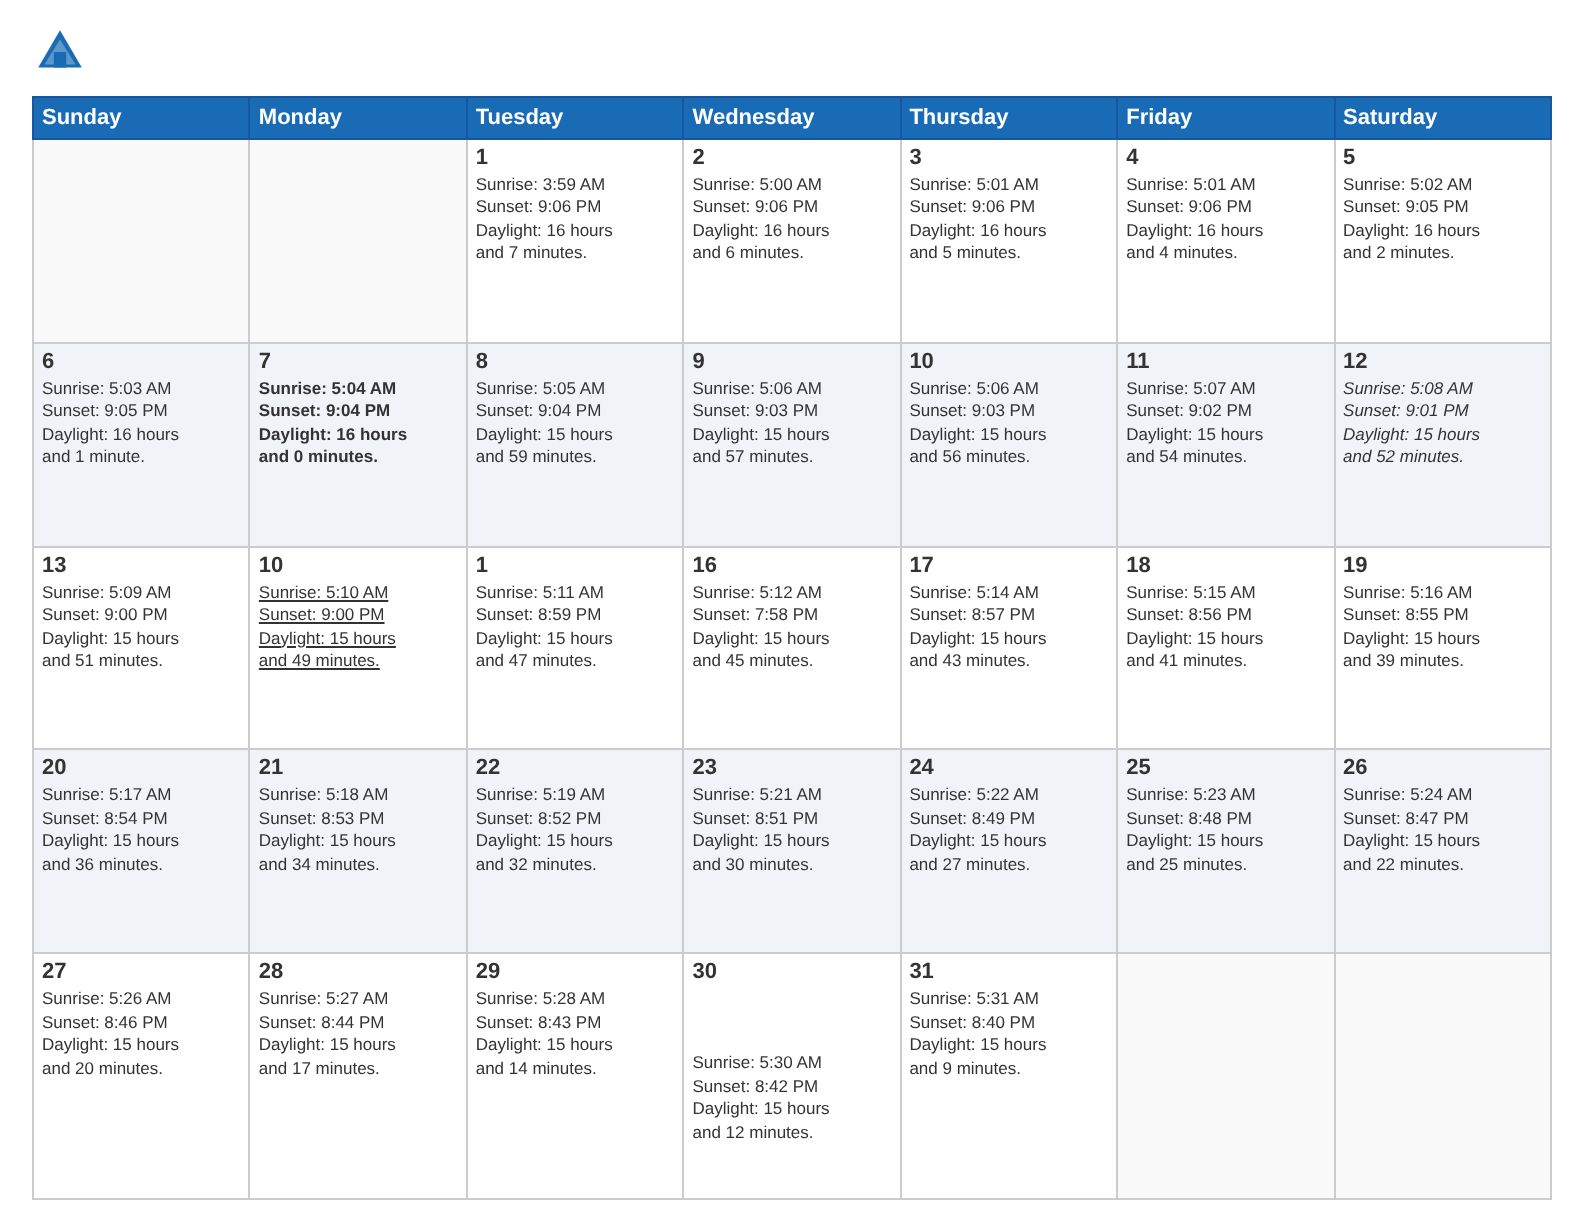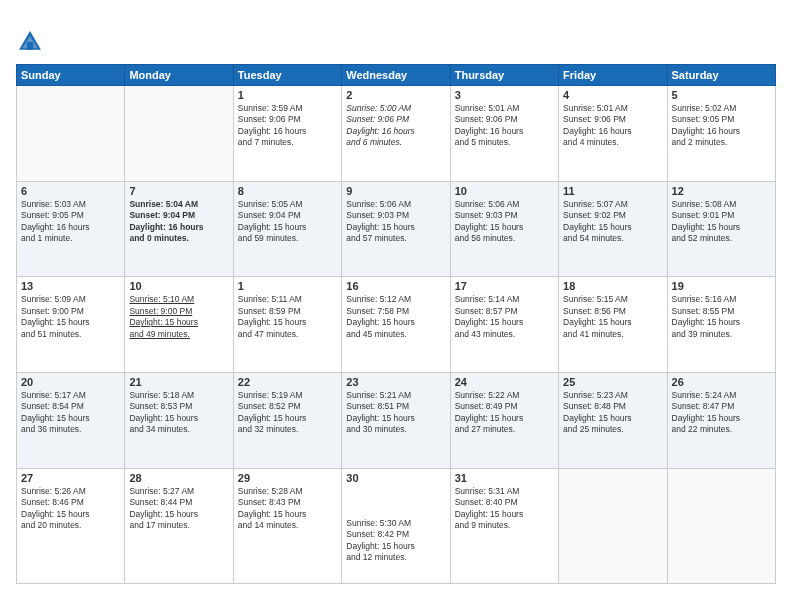--- a/index.html
+++ b/index.html
@@ -6,21 +6,21 @@
     body {
       font-family: Arial, sans-serif;
       background: #fff;
       width: 792px;
       height: 612px;
       overflow: hidden;
     }
     .page {
       width: 792px;
       height: 612px;
-      padding: 28px 16px;
+      padding: 12px 16px;
       display: flex;
       flex-direction: column;
     }
     .header {
       display: flex;
       justify-content: space-between;
       align-items: flex-start;
       margin-bottom: 8px;
     }
     .logo {
@@ -136,21 +136,21 @@
           <td class="empty"></td>
           <td>
             <div class="day-num">1</div>
             <div class="cell-info" style="white-space: pre-line;">Sunrise: 3:59 AM
 Sunset: 9:06 PM
 Daylight: 16 hours
 and 7 minutes.</div>
           </td>
           <td>
             <div class="day-num">2</div>
-            <div class="cell-info" style="white-space: pre-line; font-style: italic;">Sunrise: 5:00 AM
+            <div class="cell-info" style="white-space: pre-line;">Sunrise: 5:00 AM
 Sunset: 9:06 PM
 Daylight: 16 hours
 and 6 minutes.</div>
           </td>
           <td>
             <div class="day-num">3</div>
             <div class="cell-info" style="white-space: pre-line;">Sunrise: 5:01 AM
 Sunset: 9:06 PM
 Daylight: 16 hours
 and 5 minutes.</div>
@@ -208,21 +208,21 @@
           </td>
           <td>
             <div class="day-num">11</div>
             <div class="cell-info" style="white-space: pre-line;">Sunrise: 5:07 AM
 Sunset: 9:02 PM
 Daylight: 15 hours
 and 54 minutes.</div>
           </td>
           <td>
             <div class="day-num">12</div>
-            <div class="cell-info" style="white-space: pre-line;">Sunrise: 5:08 AM
+            <div class="cell-info" style="white-space: pre-line; font-style: italic;">Sunrise: 5:08 AM
 Sunset: 9:01 PM
 Daylight: 15 hours
 and 52 minutes.</div>
           </td>
         </tr>
         <tr>
           <td>
             <div class="day-num">13</div>
             <div class="cell-info" style="white-space: pre-line;">Sunrise: 5:09 AM
 Sunset: 9:00 PM

